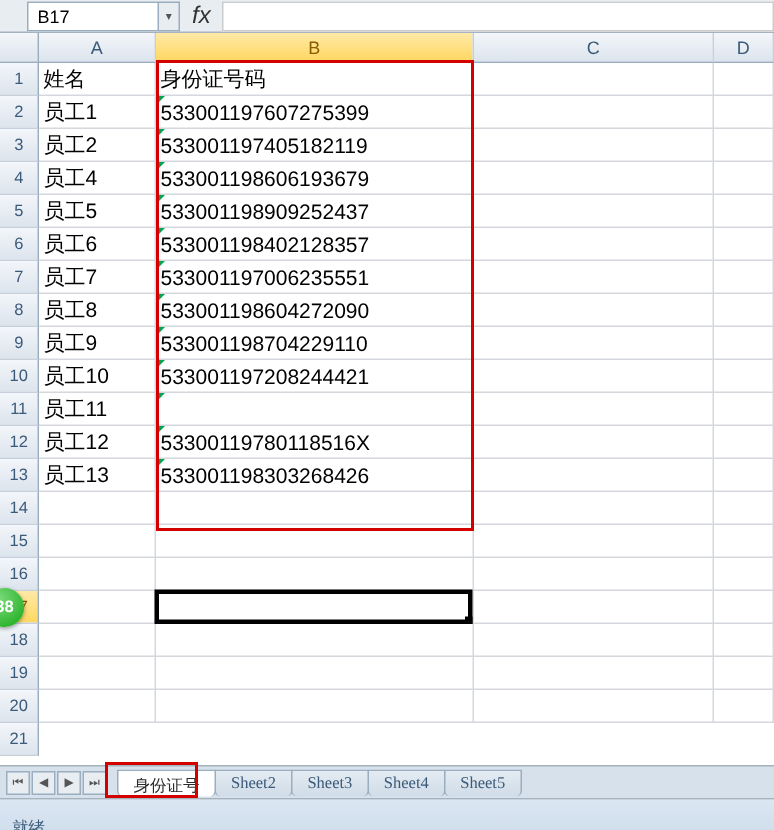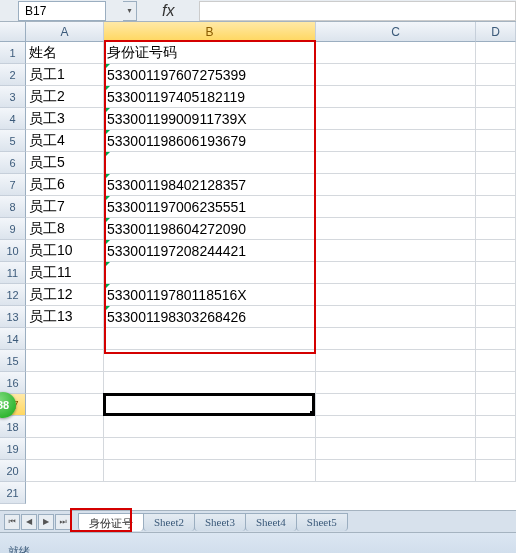--- a/index.html
+++ b/index.html
@@ -1,18 +1,18 @@
 <!DOCTYPE html>
 <html><head>
   <meta charset="utf-8">
   <style>
     * { margin: 0; padding: 0; box-sizing: border-box; }
     body { font-family: "Microsoft YaHei", Arial, sans-serif; font-size: 13px; background: #fff; }
     
-    .formula-bar { display: flex; align-items: center; height: 22px; border-bottom: 1px solid #a5b3c0; background: #e8edf2; gap: 17px; }
+    .formula-bar { display: flex; align-items: center; height: 22px; border-bottom: 1px solid #a5b3c0; background: #e8edf2; }
     .name-box { width: 88px; height: 20px; background: #fff; border: 1px solid #9baec0; margin-left: 18px; padding-left: 6px; font-size: 12px; line-height: 18px; }
     .name-box-arrow { width: 14px; height: 20px; background: #e8edf2; border: 1px solid #9baec0; border-left: none; display: flex; align-items: center; justify-content: center; font-size: 8px; color: #555; }
     .fx-icon { margin: 0 8px; font-style: italic; font-size: 16px; color: #333; }
     .formula-input { flex: 1; height: 20px; background: #fff; border: 1px solid #ccc; }
     
     .grid-area { position: relative; overflow: hidden; height: 488px; }
     .grid-container { display: flex; }
     
     .row-hdr-col { display: flex; flex-direction: column; }
     .corner { width: 26px; height: 20px; background: linear-gradient(#f3f6fa,#dce4ed); border-right: 1px solid #9baec0; border-bottom: 1px solid #9baec0; }
@@ -135,54 +135,40 @@
             </div>
             <div class="cell col-C">
               <span></span>
             </div>
             <div class="cell col-D">
               <span></span>
             </div>
           </div>
           <div class="row">
             <div class="cell col-A">
-              <span>员工3</span>
-            </div>
-            <div class="cell col-B">
-              <div class="text-green"></div>
-              <span>53300119900911739X</span>
-            </div>
-            <div class="cell col-C">
-              <span></span>
-            </div>
-            <div class="cell col-D">
-              <span></span>
-            </div>
-          </div>
-          <div class="row">
-            <div class="cell col-A">
               <span>员工4</span>
             </div>
             <div class="cell col-B">
               <div class="text-green"></div>
               <span>533001198606193679</span>
             </div>
             <div class="cell col-C">
               <span></span>
             </div>
             <div class="cell col-D">
               <span></span>
             </div>
           </div>
           <div class="row">
             <div class="cell col-A">
               <span>员工5</span>
             </div>
             <div class="cell col-B">
               <div class="text-green"></div>
+              <span>533001198909252437</span>
             </div>
             <div class="cell col-C">
               <span></span>
             </div>
             <div class="cell col-D">
               <span></span>
             </div>
           </div>
           <div class="row">
             <div class="cell col-A">
@@ -214,20 +200,35 @@
               <span></span>
             </div>
           </div>
           <div class="row">
             <div class="cell col-A">
               <span>员工8</span>
             </div>
             <div class="cell col-B">
               <div class="text-green"></div>
               <span>533001198604272090</span>
+            </div>
+            <div class="cell col-C">
+              <span></span>
+            </div>
+            <div class="cell col-D">
+              <span></span>
+            </div>
+          </div>
+          <div class="row">
+            <div class="cell col-A">
+              <span>员工9</span>
+            </div>
+            <div class="cell col-B">
+              <div class="text-green"></div>
+              <span>533001198704229110</span>
             </div>
             <div class="cell col-C">
               <span></span>
             </div>
             <div class="cell col-D">
               <span></span>
             </div>
           </div>
           <div class="row">
             <div class="cell col-A">

